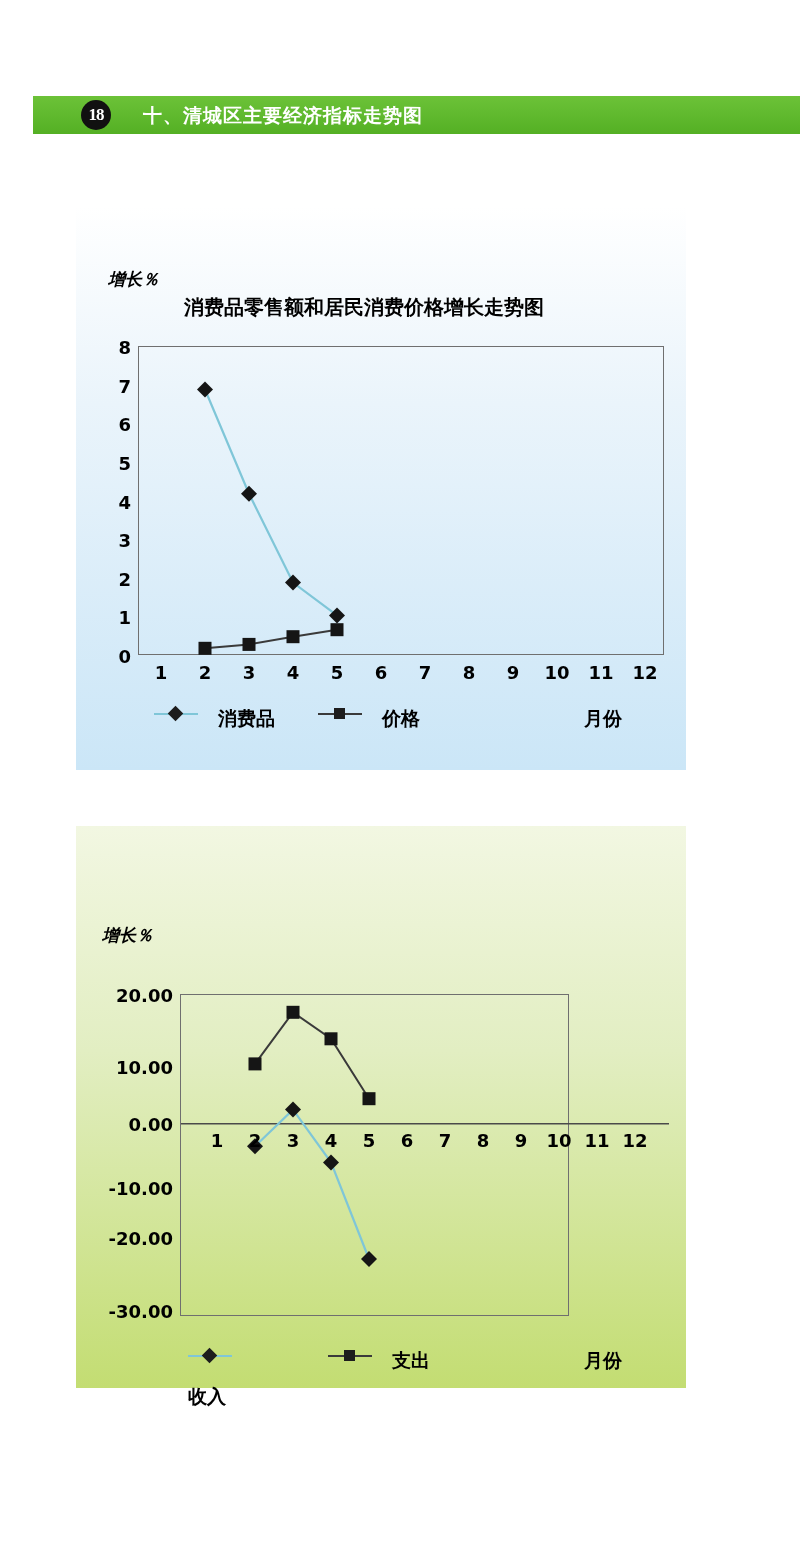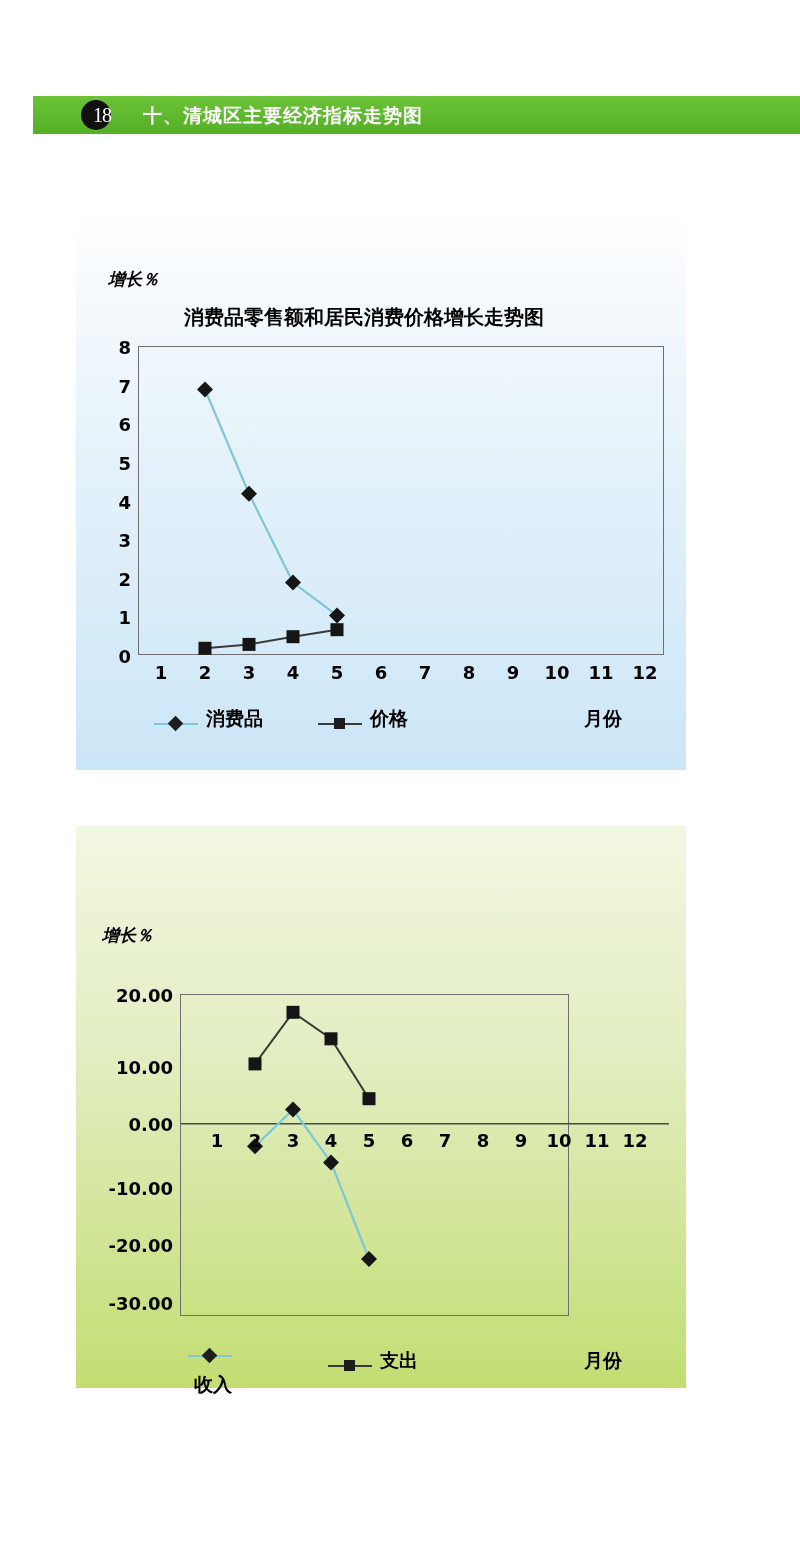--- a/index.html
+++ b/index.html
@@ -32,24 +32,24 @@
   }
   .page-badge {
     position: absolute;
     left: 48px;
     top: 4px;
     width: 30px;
     height: 30px;
     border-radius: 50%;
     background: #111111;
     color: #ffffff;
-    font-size: 20px;
-    font-weight: normal;
+    font-size: 17px;
+    font-weight: bold;
     line-height: 30px;
-    text-align: right;
+    text-align: center;
     font-family: "Liberation Serif", serif;
     letter-spacing: -1px;
   }
   .header-title {
     position: absolute;
     left: 110px;
     top: 0;
     height: 38px;
     line-height: 38px;
     color: #ffffff;
@@ -82,21 +82,20 @@
     color: #000;
     font-style: italic;
   }
   .chart-title {
     position: absolute;
     font-family: "DejaVu Serif", serif;
     font-weight: bold;
     font-size: 20px;
     color: #000;
     white-space: nowrap;
-    margin-top: 10px;
   }
   .plot {
     position: absolute;
     border: 1px solid #6f6f6f;
     box-sizing: border-box;
   }
   #plot-1 {
     left: 62px;
     top: 140px;
     width: 526px;
@@ -125,22 +124,22 @@
     position: absolute;
     transform: translateX(-50%);
     font-family: "DejaVu Sans", sans-serif;
     font-weight: bold;
     font-size: 18px;
     color: #000;
   }
   .legend {
     position: absolute;
     display: flex;
-    align-items: flex-end;
-    gap: 8px;
+    align-items: flex-start;
+    gap: 20px;
     font-family: "DejaVu Sans", sans-serif;
     font-weight: bold;
     font-size: 19px;
     color: #000;
   }
   .legend .swatch {
     display: inline-block;
     position: relative;
     width: 44px;
     height: 16px;
@@ -251,22 +250,22 @@
   <div class="panel" id="panel-2">
 
     <div class="axis-unit" style="left:26px; top:98px;">增长％</div>
 
     <div class="plot" id="plot-2">
 
       <div class="ytick" style="top:0px;">20.00</div>
       <div class="ytick" style="top:72px;margin-left:28px;">10.00</div>
       <div class="ytick" style="top:128.8px;">0.00</div>
       <div class="ytick" style="top:193.2px;">-10.00</div>
-      <div class="ytick" style="top:250px;">-20.00</div>
-      <div class="ytick" style="top:308px;">-30.00</div>
+      <div class="ytick" style="top:243px;">-20.00</div>
+      <div class="ytick" style="top:316px;">-30.00</div>
 
       <svg width="488" height="322" viewBox="0 0 488 322" style="position:absolute;left:0;top:0;">
 
         <line x1="0" y1="128.8" x2="488" y2="128.8" stroke="#4a4a4a" stroke-width="1.4"></line>
 
         <polyline points="74,68.9 112,17.3 150,43.8 188,103.7" fill="none" stroke="#3a3a3a" stroke-width="2"></polyline>
 
         <polyline points="74,151.3 112,114.6 150,167.4 188,264.0" fill="none" stroke="#7fc6d8" stroke-width="2.2"></polyline>
         <g fill="#151515">
           <rect x="67.5" y="62.4" width="13" height="13"></rect>

